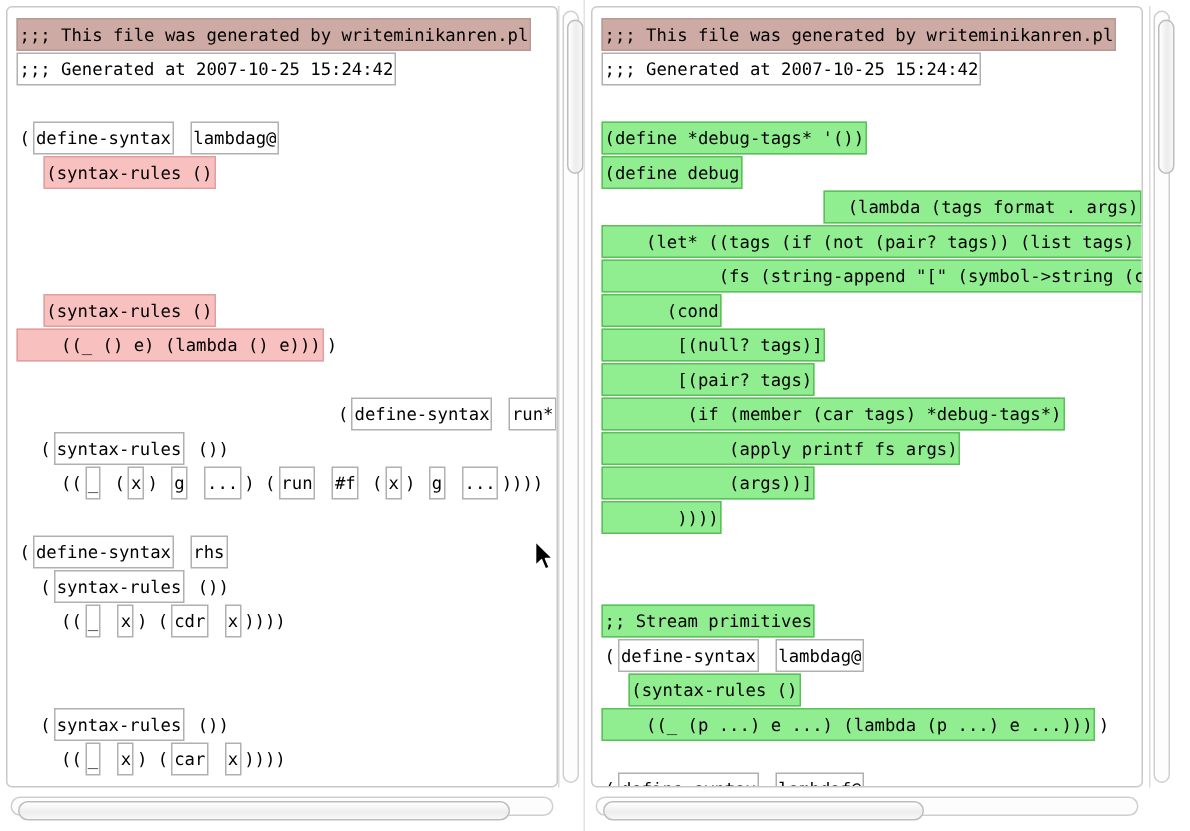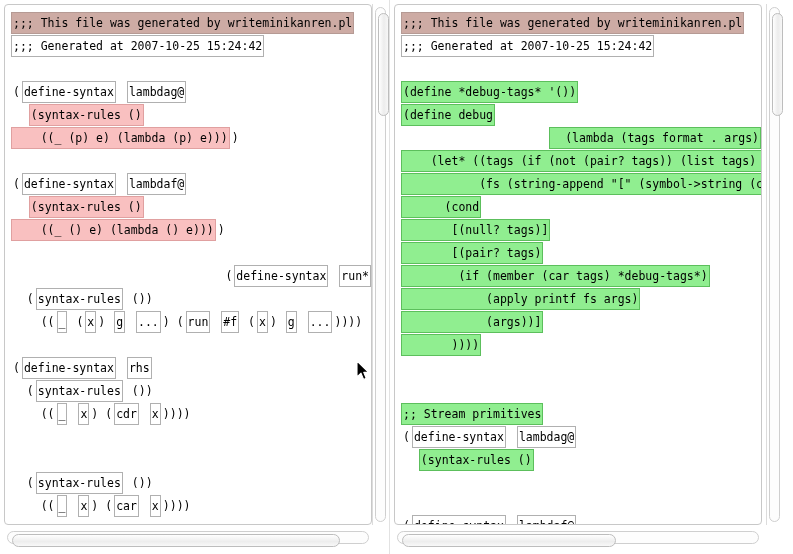--- a/index.html
+++ b/index.html
@@ -175,23 +175,21 @@
 <div id="diff-app">
 
   <div class="pane-wrap pane-left">
     <div class="pane-frame">
       <div class="code-area" id="left-code">
           <div class="line" style="position: absolute; left: 0px; right: 0px; top: 6px;"><span class="seg chg">;;; This file was generated by writeminikanren.pl</span></div>
           <div class="line" style="position: absolute; left: 0px; right: 0px; top: 29px;"><span class="seg box">;;; Generated at 2007-10-25 15:24:42</span></div>
           <div class="line" style="position: absolute; left: 0px; right: 0px; top: 52px;">&nbsp;</div>
           <div class="line" style="position: absolute; left: 0px; right: 0px; top: 75px;"><span class="seg plain">(</span><span class="seg box">define-syntax</span><span class="seg plain"> </span><span class="seg box">lambdag@</span></div>
           <div class="line" style="position: absolute; left: 0px; right: 0px; top: 98px;"><span class="seg plain">  </span><span class="seg del">(syntax-rules ()</span></div>
-          <div class="line" style="position: absolute; left: 0px; right: 0px; top: 121px;"><span class="seg del">    ((_ (p) e) (lambda (p) e)))</span><span class="seg plain">)</span></div>
           <div class="line" style="position: absolute; left: 0px; right: 0px; top: 144px;">&nbsp;</div>
-          <div class="line" style="position: absolute; left: 0px; right: 0px; top: 167px;"><span class="seg plain">(</span><span class="seg box">define-syntax</span><span class="seg plain"> </span><span class="seg box">lambdaf@</span></div>
           <div class="line" style="position: absolute; left: 0px; right: 0px; top: 190px;"><span class="seg plain">  </span><span class="seg del">(syntax-rules ()</span></div>
           <div class="line" style="position: absolute; left: 0px; right: 0px; top: 213px;"><span class="seg del">    ((_ () e) (lambda () e)))</span><span class="seg plain">)</span></div>
           <div class="line" style="position: absolute; left: 0px; right: 0px; top: 236px;">&nbsp;</div>
           <div class="line" style="position: absolute; left: 0px; right: 0px; top: 259px; text-align: right;"><span class="seg plain">(</span><span class="seg box">define-syntax</span><span class="seg plain"> </span><span class="seg box">run*</span></div>
           <div class="line" style="position: absolute; left: 0px; right: 0px; top: 282px;"><span class="seg plain">  (</span><span class="seg box">syntax-rules</span><span class="seg plain"> ())</span></div>
           <div class="line" style="position: absolute; left: 0px; right: 0px; top: 305px;"><span class="seg plain">    ((</span><span class="seg box">_</span><span class="seg plain"> (</span><span class="seg box">x</span><span class="seg plain">) </span><span class="seg box">g</span><span class="seg plain"> </span><span class="seg box">...</span><span class="seg plain">) (</span><span class="seg box">run</span><span class="seg plain"> </span><span class="seg box">#f</span><span class="seg plain"> (</span><span class="seg box">x</span><span class="seg plain">) </span><span class="seg box">g</span><span class="seg plain"> </span><span class="seg box">...</span><span class="seg plain">))))</span></div>
           <div class="line" style="position: absolute; left: 0px; right: 0px; top: 328px;">&nbsp;</div>
           <div class="line" style="position: absolute; left: 0px; right: 0px; top: 351px;"><span class="seg plain">(</span><span class="seg box">define-syntax</span><span class="seg plain"> </span><span class="seg box">rhs</span></div>
           <div class="line" style="position: absolute; left: 0px; right: 0px; top: 374px;"><span class="seg plain">  (</span><span class="seg box">syntax-rules</span><span class="seg plain"> ())</span></div>
           <div class="line" style="position: absolute; left: 0px; right: 0px; top: 397px;"><span class="seg plain">    ((</span><span class="seg box">_</span><span class="seg plain"> </span><span class="seg box">x</span><span class="seg plain">) (</span><span class="seg box">cdr</span><span class="seg plain"> </span><span class="seg box">x</span><span class="seg plain">))))</span></div>
@@ -230,20 +228,21 @@
           <div class="line" style="position: absolute; left: 0px; right: 0px; top: 259px;"><span class="seg add">        (if (member (car tags) *debug-tags*)</span></div>
           <div class="line" style="position: absolute; left: 0px; right: 0px; top: 236px;"><span class="seg add">       [(pair? tags)</span></div>
           <div class="line" style="position: absolute; left: 0px; right: 0px; top: 282px;"><span class="seg add">            (apply printf fs args)</span></div>
           <div class="line" style="position: absolute; left: 0px; right: 0px; top: 305px;"><span class="seg add">            (args))]</span></div>
           <div class="line" style="position: absolute; left: 0px; right: 0px; top: 328px;"><span class="seg add">       ))))</span></div>
           <div class="line" style="position: absolute; left: 0px; right: 0px; top: 351px;">&nbsp;</div>
           <div class="line" style="position: absolute; left: 0px; right: 0px; top: 374px;">&nbsp;</div>
           <div class="line" style="position: absolute; left: 0px; right: 0px; top: 397px;"><span class="seg add">;; Stream primitives</span></div>
           <div class="line" style="position: absolute; left: 0px; right: 0px; top: 420px;"><span class="seg plain">(</span><span class="seg box">define-syntax</span><span class="seg plain"> </span><span class="seg box">lambdag@</span></div>
           <div class="line" style="position: absolute; left: 0px; right: 0px; top: 443px;"><span class="seg plain">  </span><span class="seg add">(syntax-rules ()</span></div>
+          <div class="line" style="position: absolute; left: 0px; right: 0px; top: 466px;"><span class="seg add">    ((_ (p ...) e ...) (lambda (p ...) e ...)))</span><span class="seg plain">)</span></div>
           <div class="line" style="position: absolute; left: 0px; right: 0px; top: 489px;">&nbsp;</div>
           <div class="line" style="position: absolute; left: 0px; right: 0px; top: 509px;"><span class="seg plain">(</span><span class="seg box">define-syntax</span><span class="seg plain"> </span><span class="seg box">lambdaf@</span></div>
         </div>
     </div>
     <div class="sb-v" style="left:376px;">
       <div class="sb-v-track">
         <div class="sb-v-thumb" id="right-vthumb" style="height: 103px; top: 5px;"></div>
       </div>
     </div>
     <div class="sb-h" style="top:530px; width:368px;">

